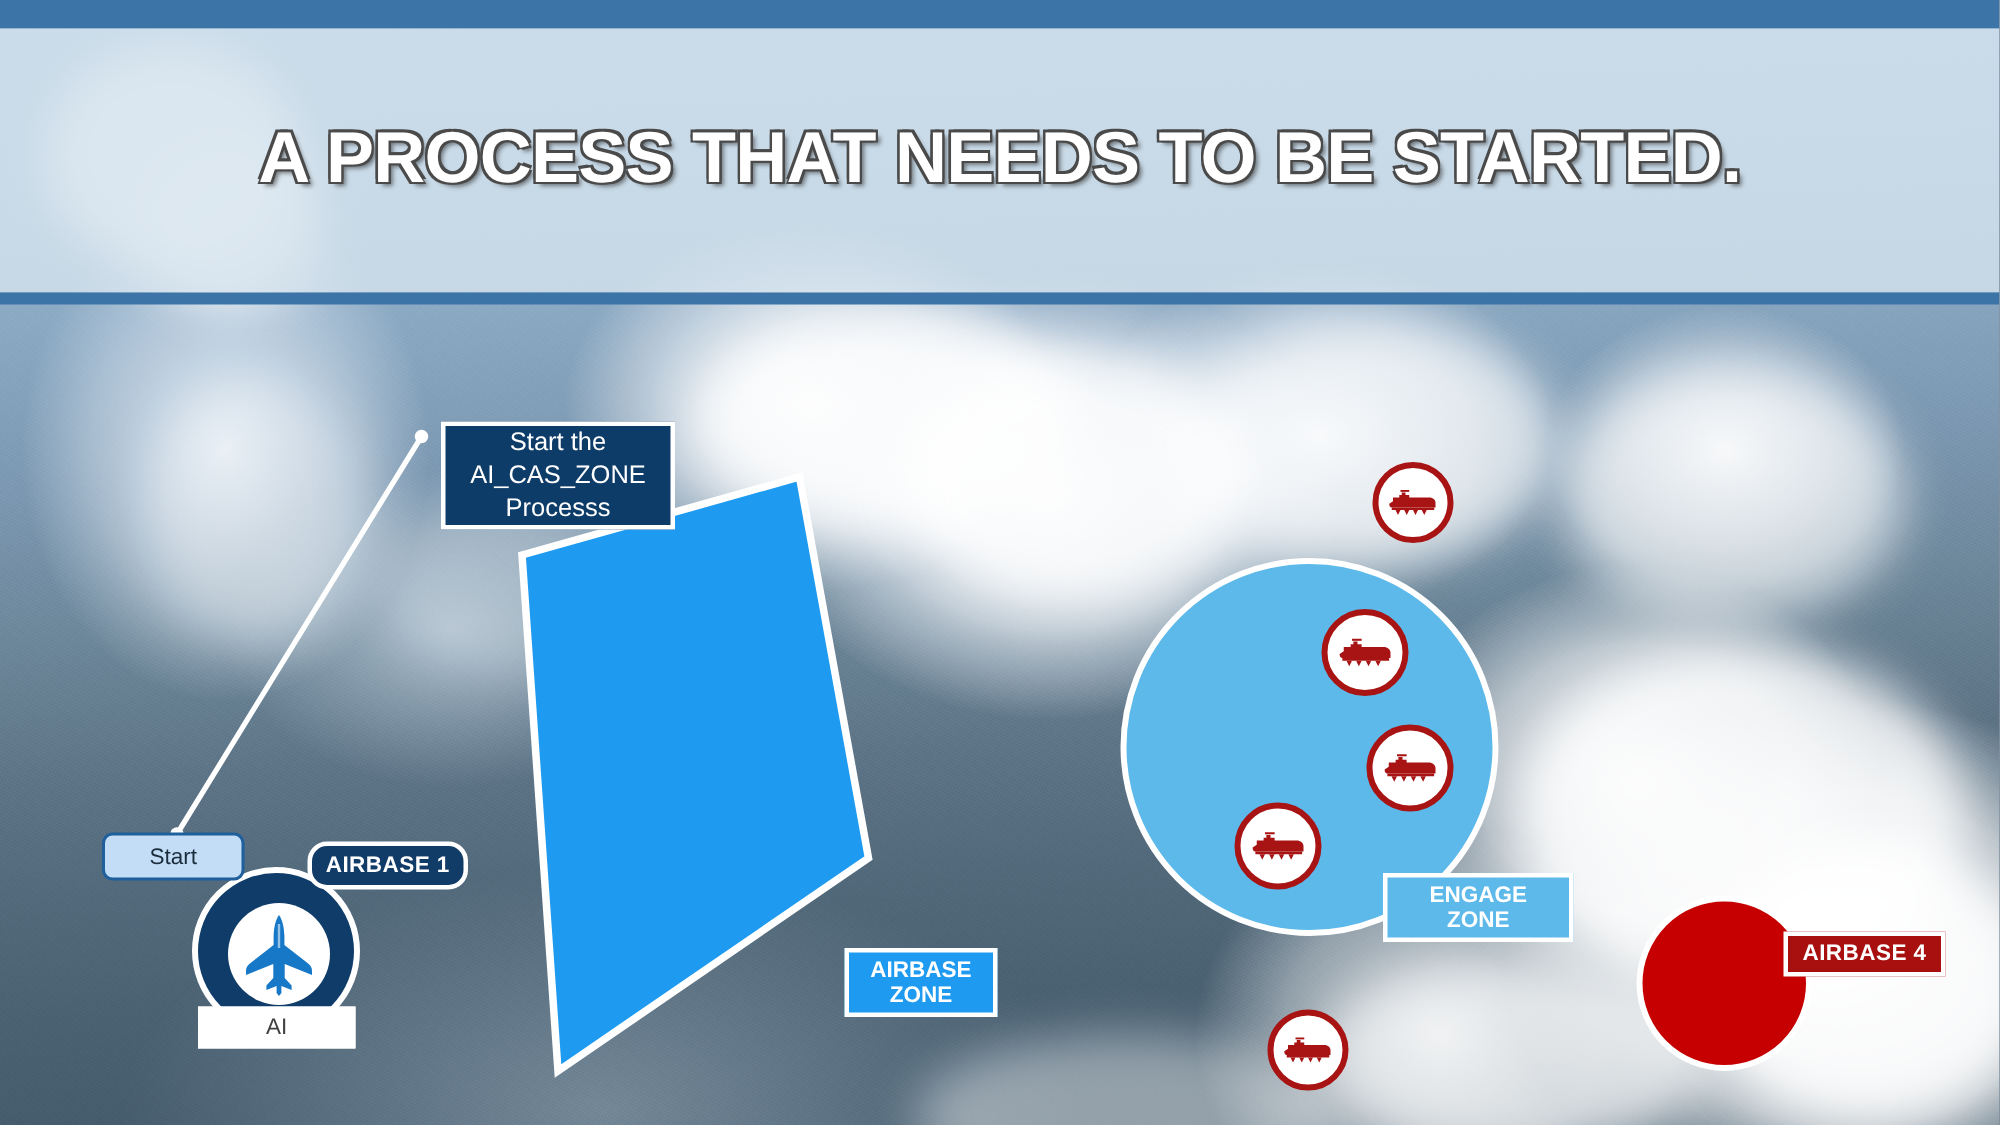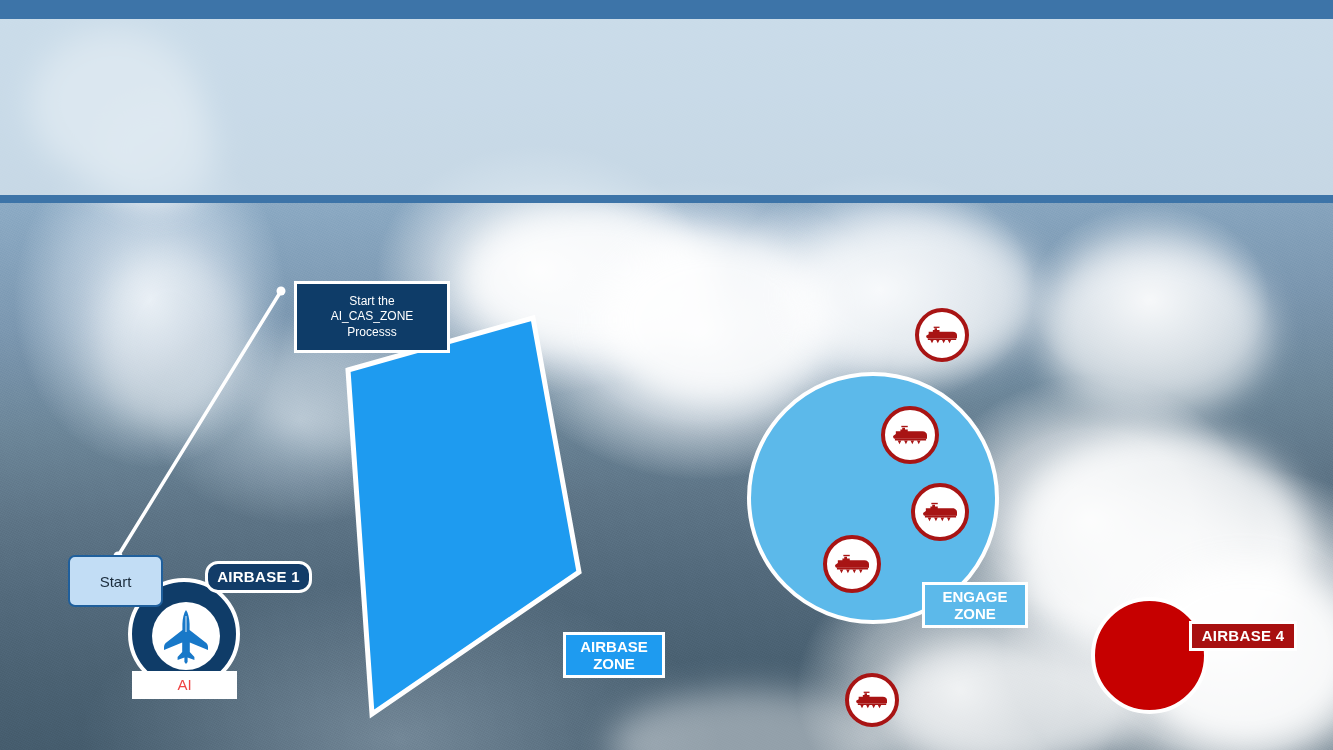--- a/index.html
+++ b/index.html
@@ -110,45 +110,45 @@
     display:flex; align-items:center; justify-content:center;
     font-size:15px;
   }
   #lbl-airbase1 {
     left:205px; top:561px; width:107px; height:32px;
     background:#123c68; color:#ffffff;
     font-weight:bold; font-size:15px; letter-spacing:.3px;border-radius:13px;
   }
   #lbl-ai {
     left:132px; top:671px; width:105px; height:28px;
-    background:#ffffff; color:#ef4444; font-size:15px;
+    background:#ffffff; color:#404040; font-size:15px;
   }
   #lbl-patrol {
     left:563px; top:632px; width:102px; height:46px;
     background:#1e9bf0; color:#ffffff; font-weight:bold; font-size:15px;
   }
   #lbl-engage {
-    left:922px; top:582px; width:106px; height:46px;
+    left:922px; top:582px; width:127px; height:46px;
     background:#5cb9ea; color:#ffffff; font-weight:bold; font-size:15px;
   }
   #lbl-airbase4 {
     left:1189px; top:621px; width:108px; height:30px;
     background:#a81010; color:#ffffff; font-weight:bold; font-size:15px; letter-spacing:.3px;
   }
 
   
   #process-box {
     position:absolute; left:294px; top:281px; width:156px; height:72px;
     background:#0e3c68; border:3px solid #ffffff;
-    color:#ffffff; font-size:12px; line-height:1.28;
+    color:#ffffff; font-size:17px; line-height:1.28;
     display:flex; flex-direction:column; align-items:center; justify-content:center;
     text-align:center;
   }
   #start-button {
-    position:absolute; left:68px; top:555px; width:95px; height:52px;
+    position:absolute; left:68px; top:555px; width:95px; height:32px;
     background:#c2ddf5; border:2px solid #1f5f9c; border-radius:7px;
     color:#1b2c3c; font-size:15px;
     display:flex; align-items:center; justify-content:center;
   }
   #connector { position:absolute; left:0; top:0; width:1333px; height:750px; pointer-events:none; }
 </style>
 </head>
 <body>
 
 <div id="slide">
@@ -164,20 +164,21 @@
   <div class="puff" style="left:1010px;top:430px; width:300px; height:230px; opacity:.8;"></div>
   <div class="puff" style="left:1130px;top:560px; width:230px; height:190px; opacity:.88;"></div>
   <div class="puff" style="left:880px; top:640px; width:260px; height:130px; opacity:.6;"></div>
   <div class="puff" style="left:610px; top:690px; width:280px; height:110px; opacity:.42;"></div>
   <div class="puff" style="left:95px;  top:250px; width:150px; height:180px; opacity:.32;"></div>
   <div class="puff" style="left:250px; top:330px; width:190px; height:120px; opacity:.22;"></div>
 
   <div id="topbar-navy"></div>
   <div id="title-band"></div>
   <div id="botbar-navy"></div>
+  <div id="title-text">A PROCESS THAT NEEDS TO BE STARTED.</div>
 
   <svg id="patrol-zone" viewBox="0 0 250 410">
     <polygon points="8,60 193,8 239,262 32,404" fill="#1e9bf0" stroke="#ffffff" stroke-width="5"></polygon>
   </svg>
 
   <div id="engage-zone"></div>
 
   <div id="airbase4-circle"></div>
 
   <div class="tank" style="left:915px; top:308px; width:54px; height:54px;">

